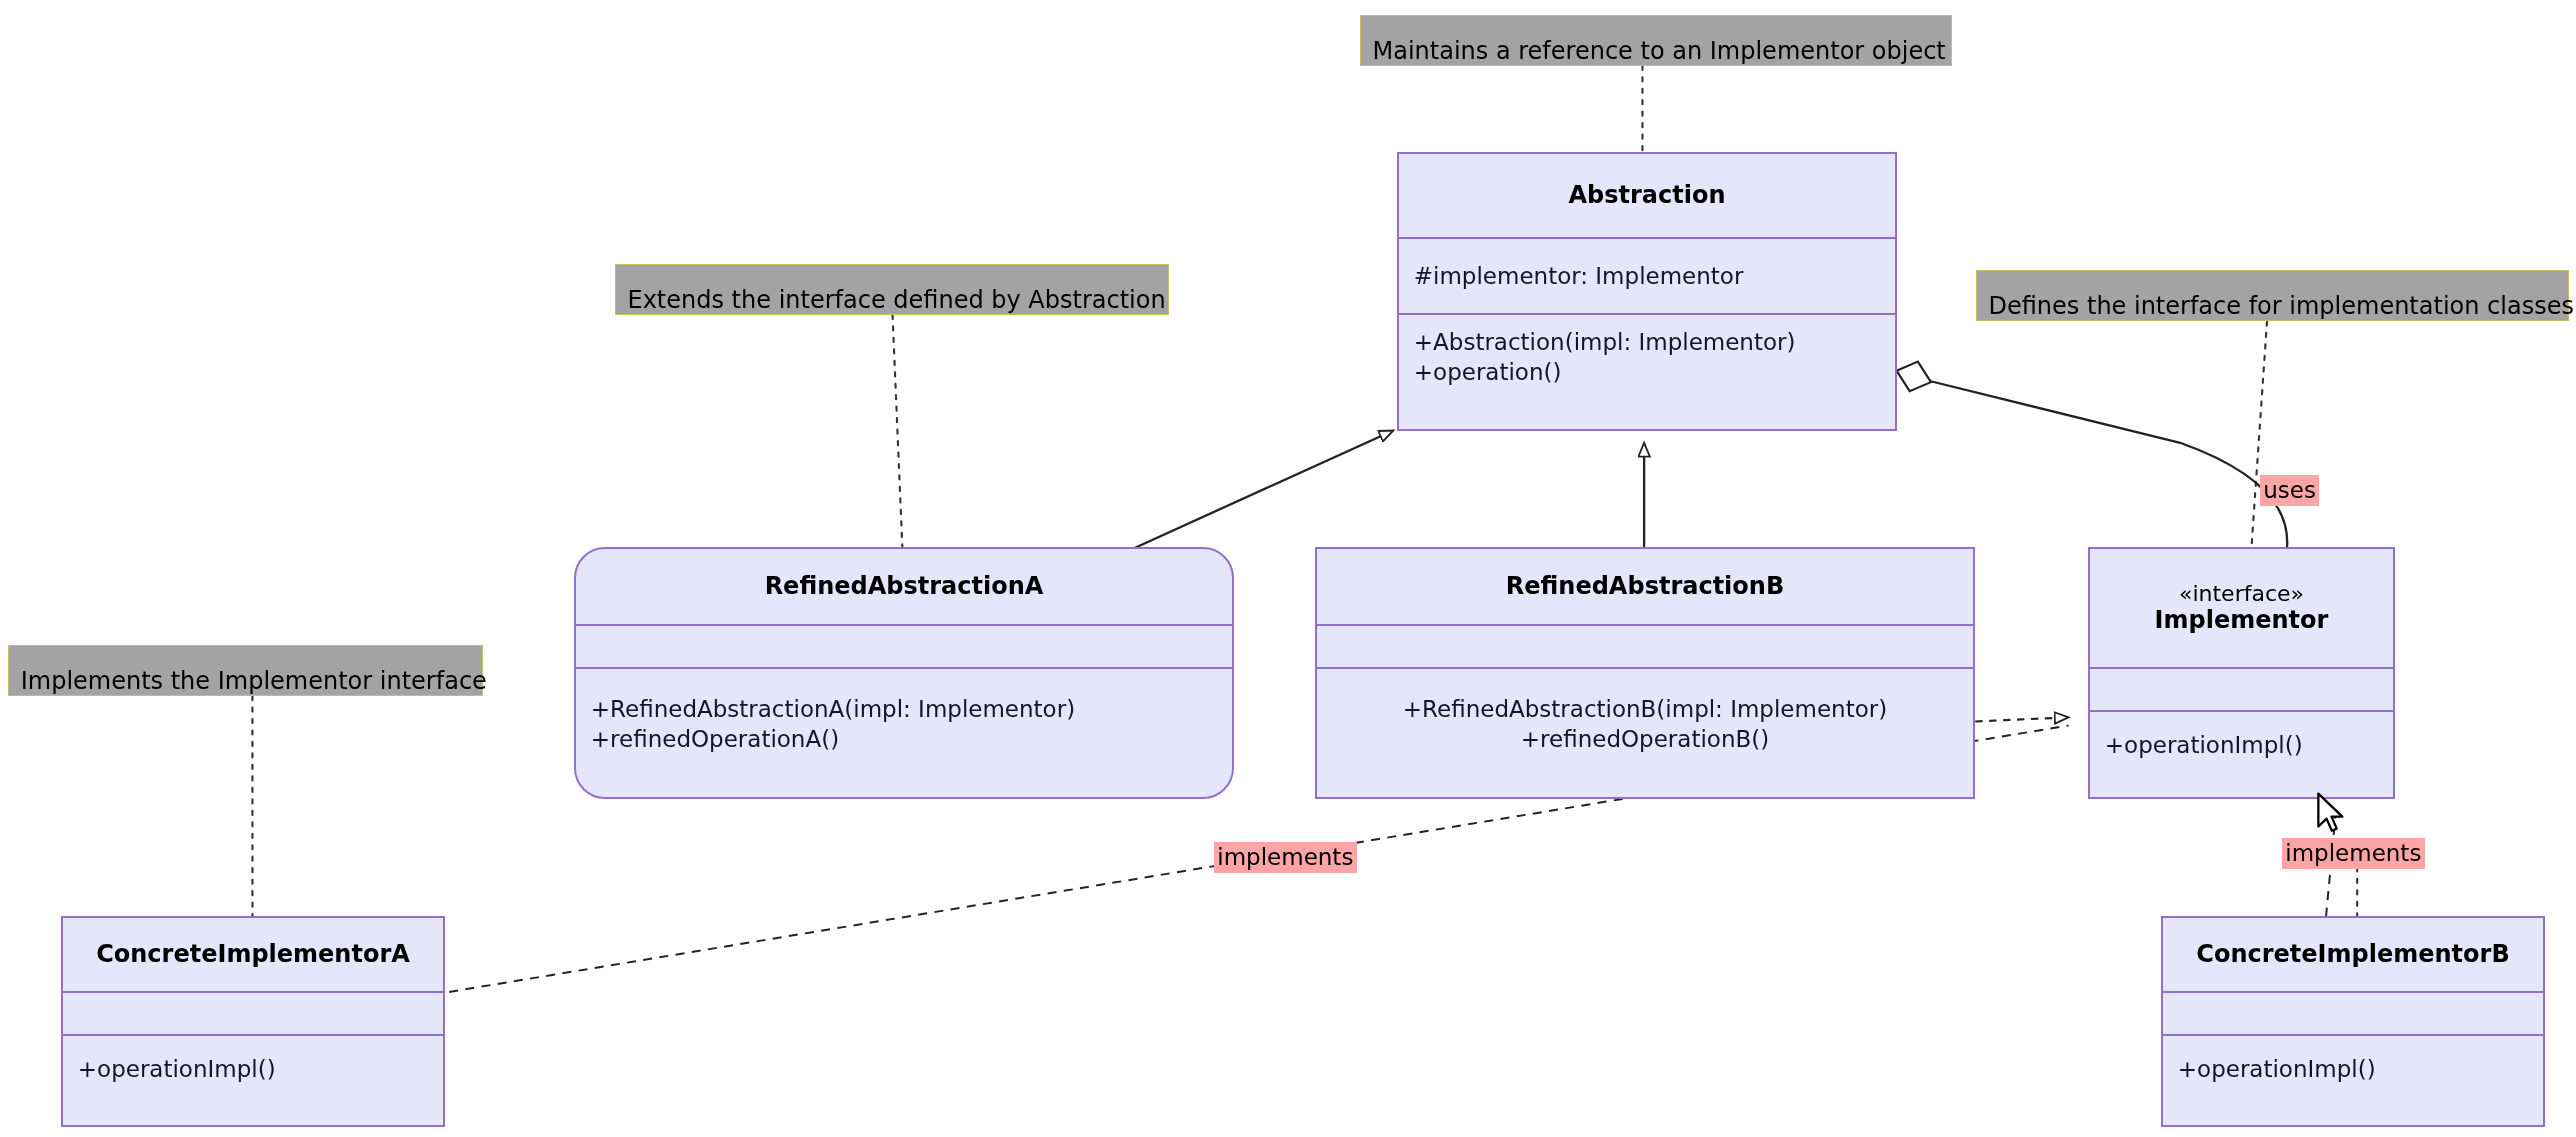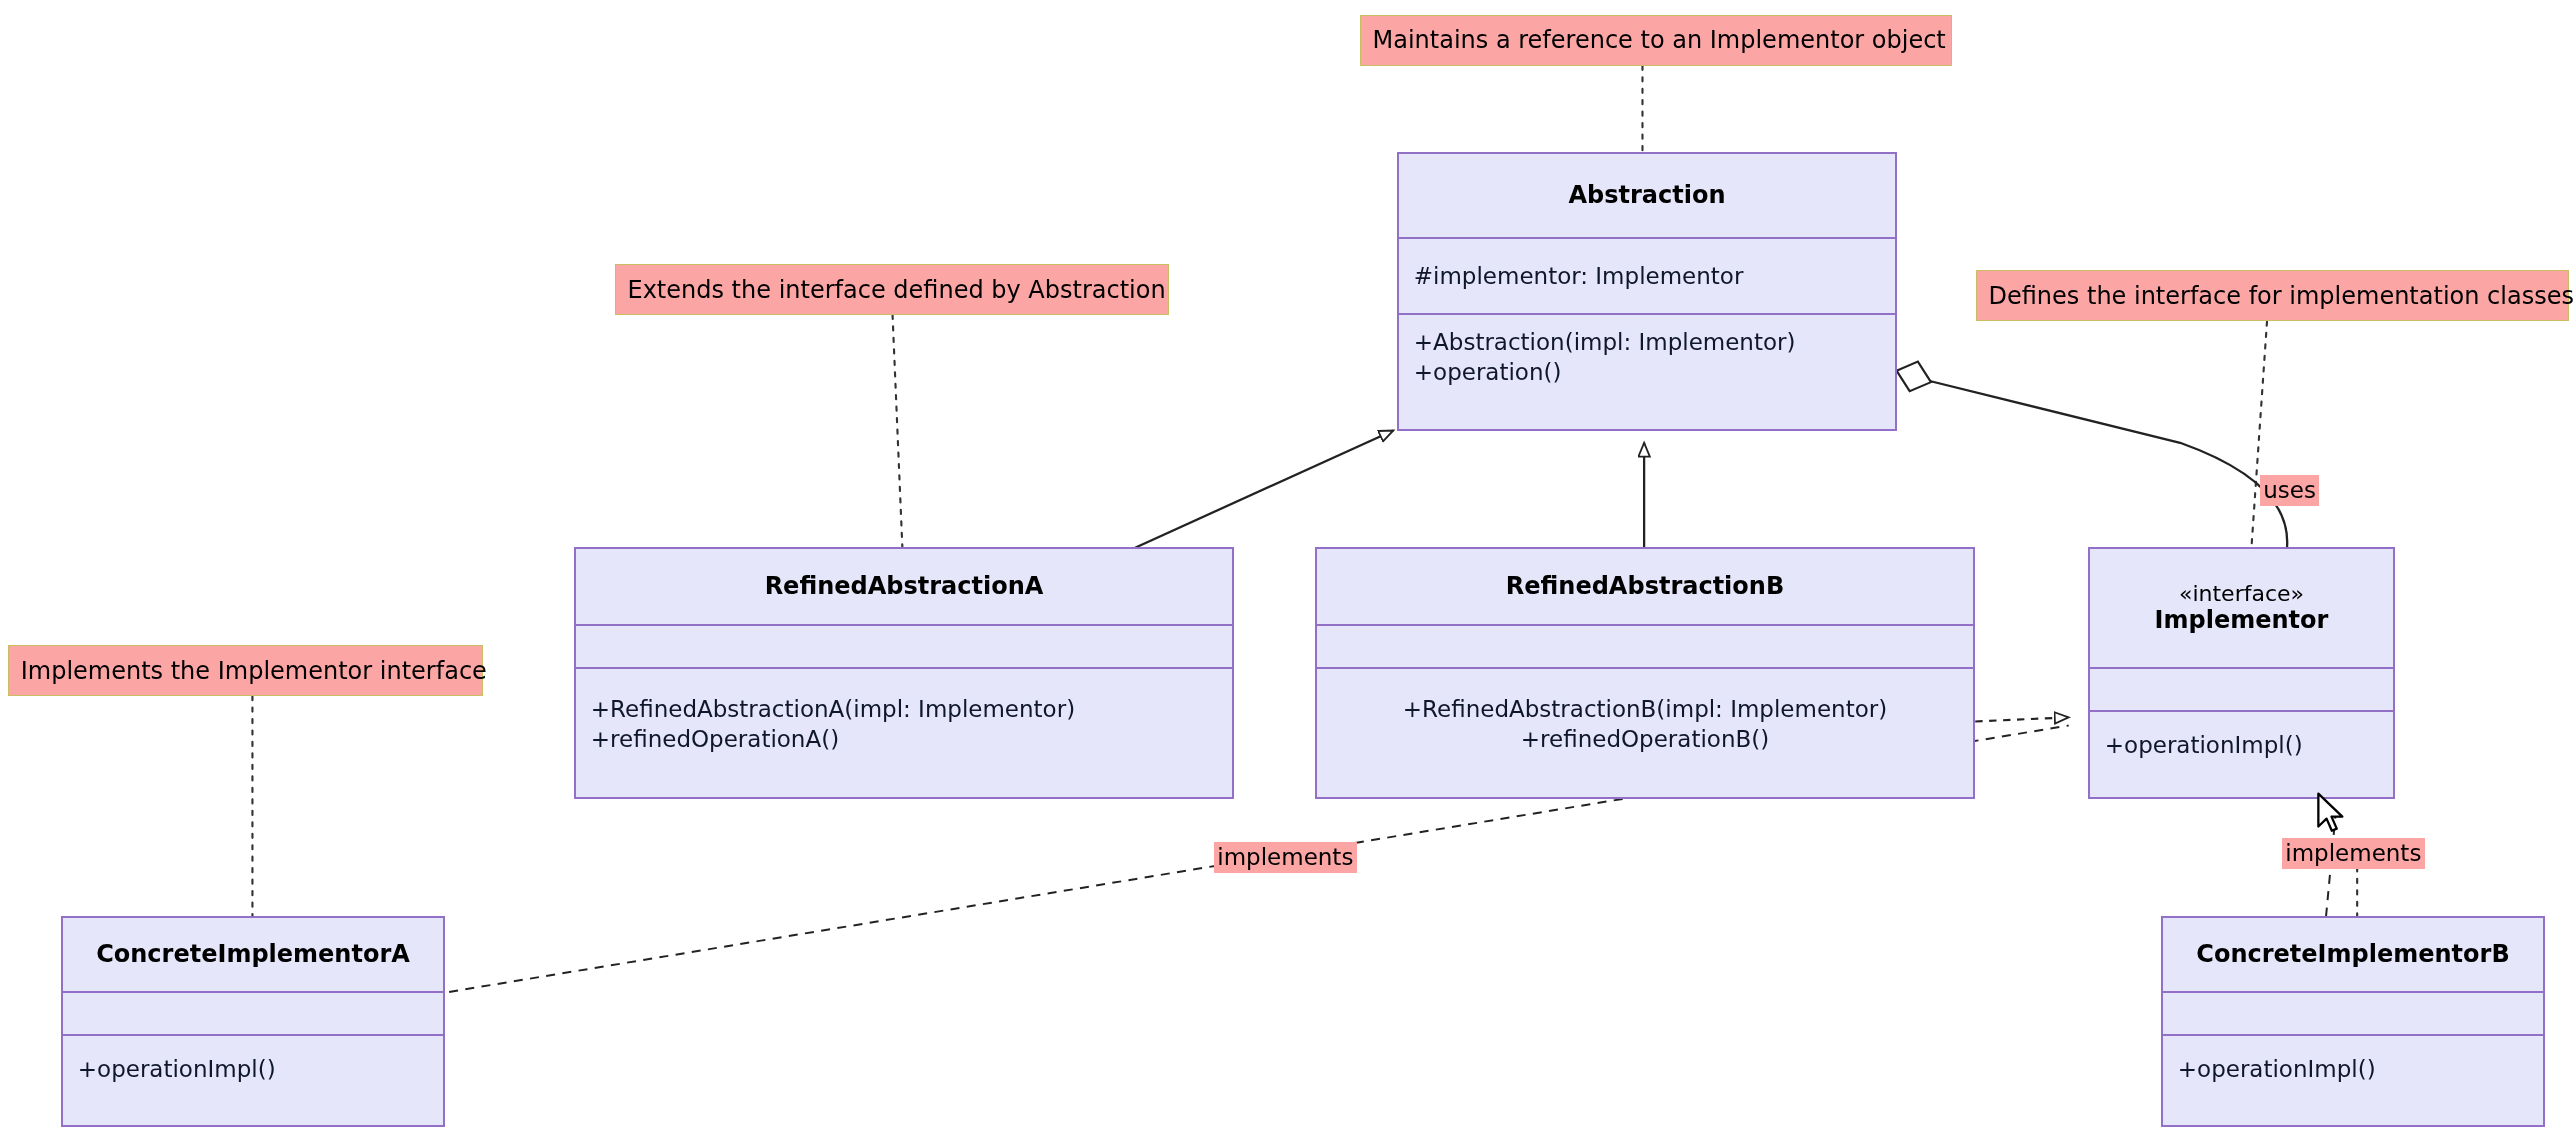--- a/index.html
+++ b/index.html
@@ -67,24 +67,24 @@
   .member {
     font-size: 23px;
     color: #0f172a;
     line-height: 1.33;
     white-space: nowrap;
   }
   
   .uml-note {
     position: absolute;
     box-sizing: border-box;
-    background: #fca5a5;
+    background: #a3a3a3;
     border: 1.6px solid #c9bf60;
     display: flex;
-    align-items: center;
+    align-items: flex-end;
     padding: 0 11.5px;
     font-size: 24px;
     color: #000000;
     white-space: nowrap;
   }
   
   .edge-label {
     position: absolute;
     background: #fca5a5;
     font-size: 23px;
@@ -163,21 +163,21 @@
     </div>
     <div class="compartment c-attrs" style="height:76px; display:flex; align-items:center;">
       <div class="member">#implementor: Implementor</div>
     </div>
     <div class="compartment c-ops" style="flex:1;">
       <div class="member">+Abstraction(impl: Implementor)</div>
       <div class="member">+operation()</div>
     </div>
   </div>
 
-  <div class="uml-class" style="left:574px; top:547px; width:660px; height:252px;">
+  <div class="uml-class" style="left:574px; top:547px; width:660px; height:252px;border-radius:31px;">
     <div class="compartment c-name" style="height:77px;">
       <div class="class-title">RefinedAbstractionA</div>
     </div>
     <div class="compartment c-attrs" style="height:43px;"></div>
     <div class="compartment c-ops" style="flex:1; padding-top:24.6px;">
       <div class="member">+RefinedAbstractionA(impl: Implementor)</div>
       <div class="member">+refinedOperationA()</div>
     </div>
   </div>
 

